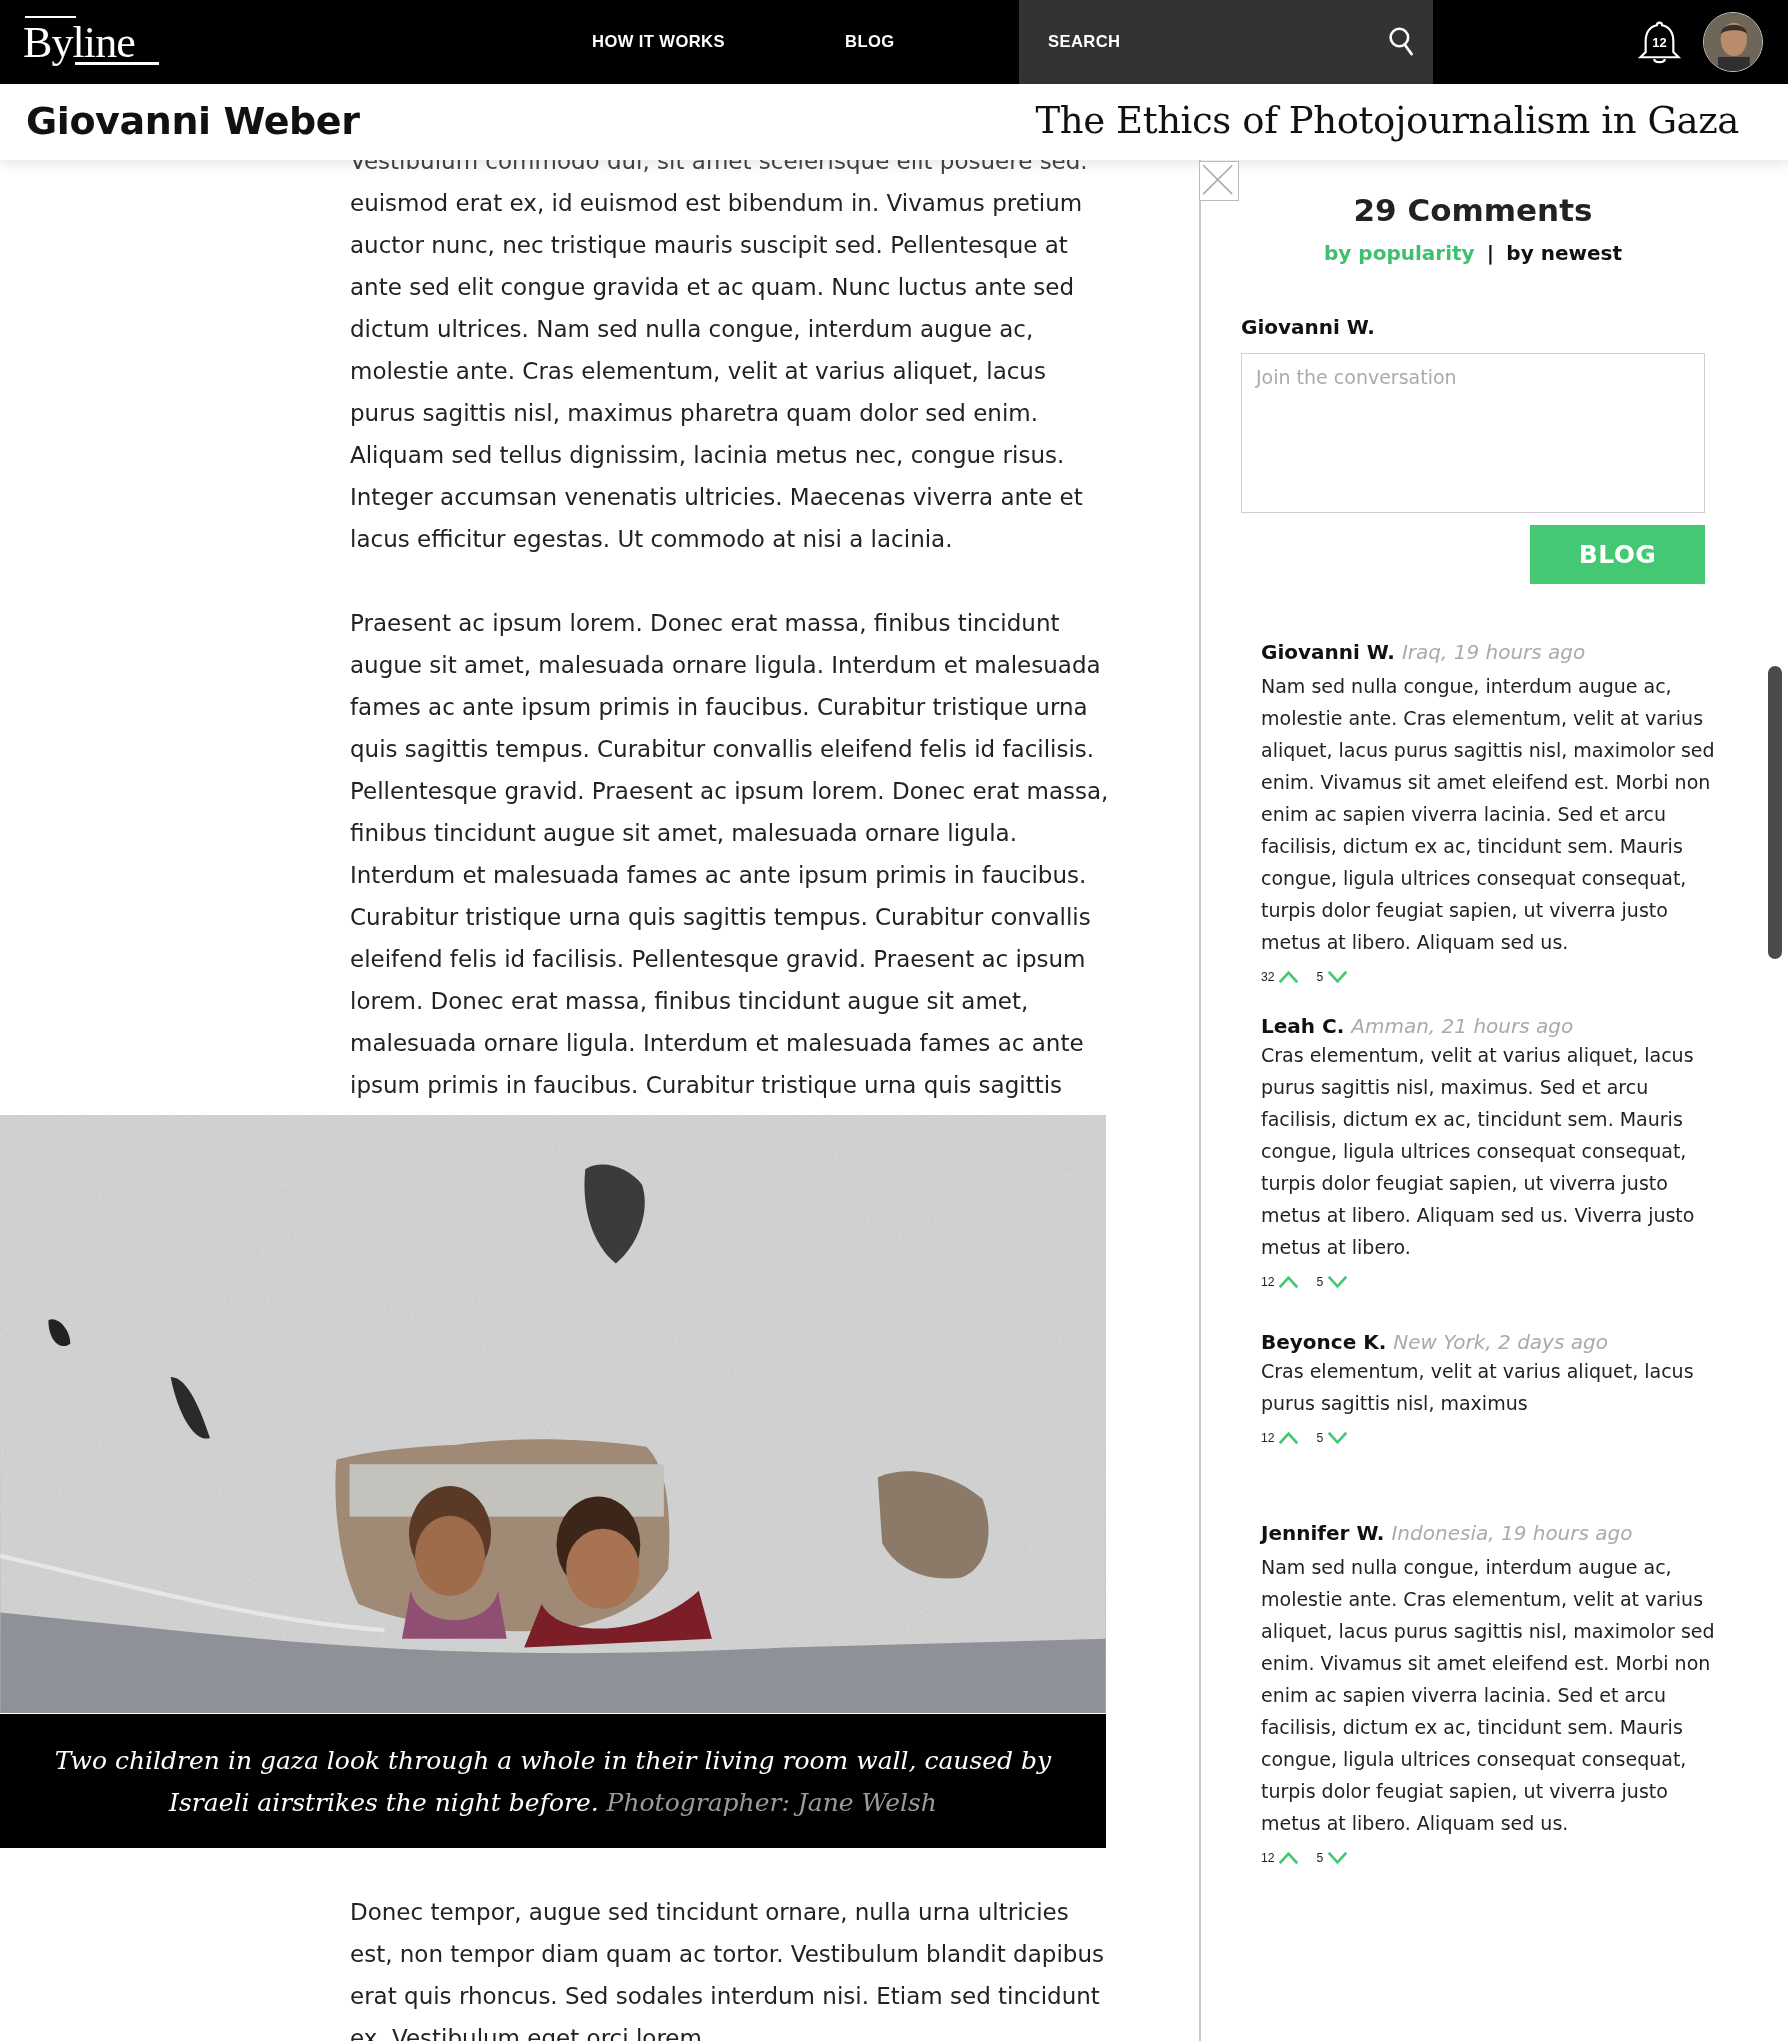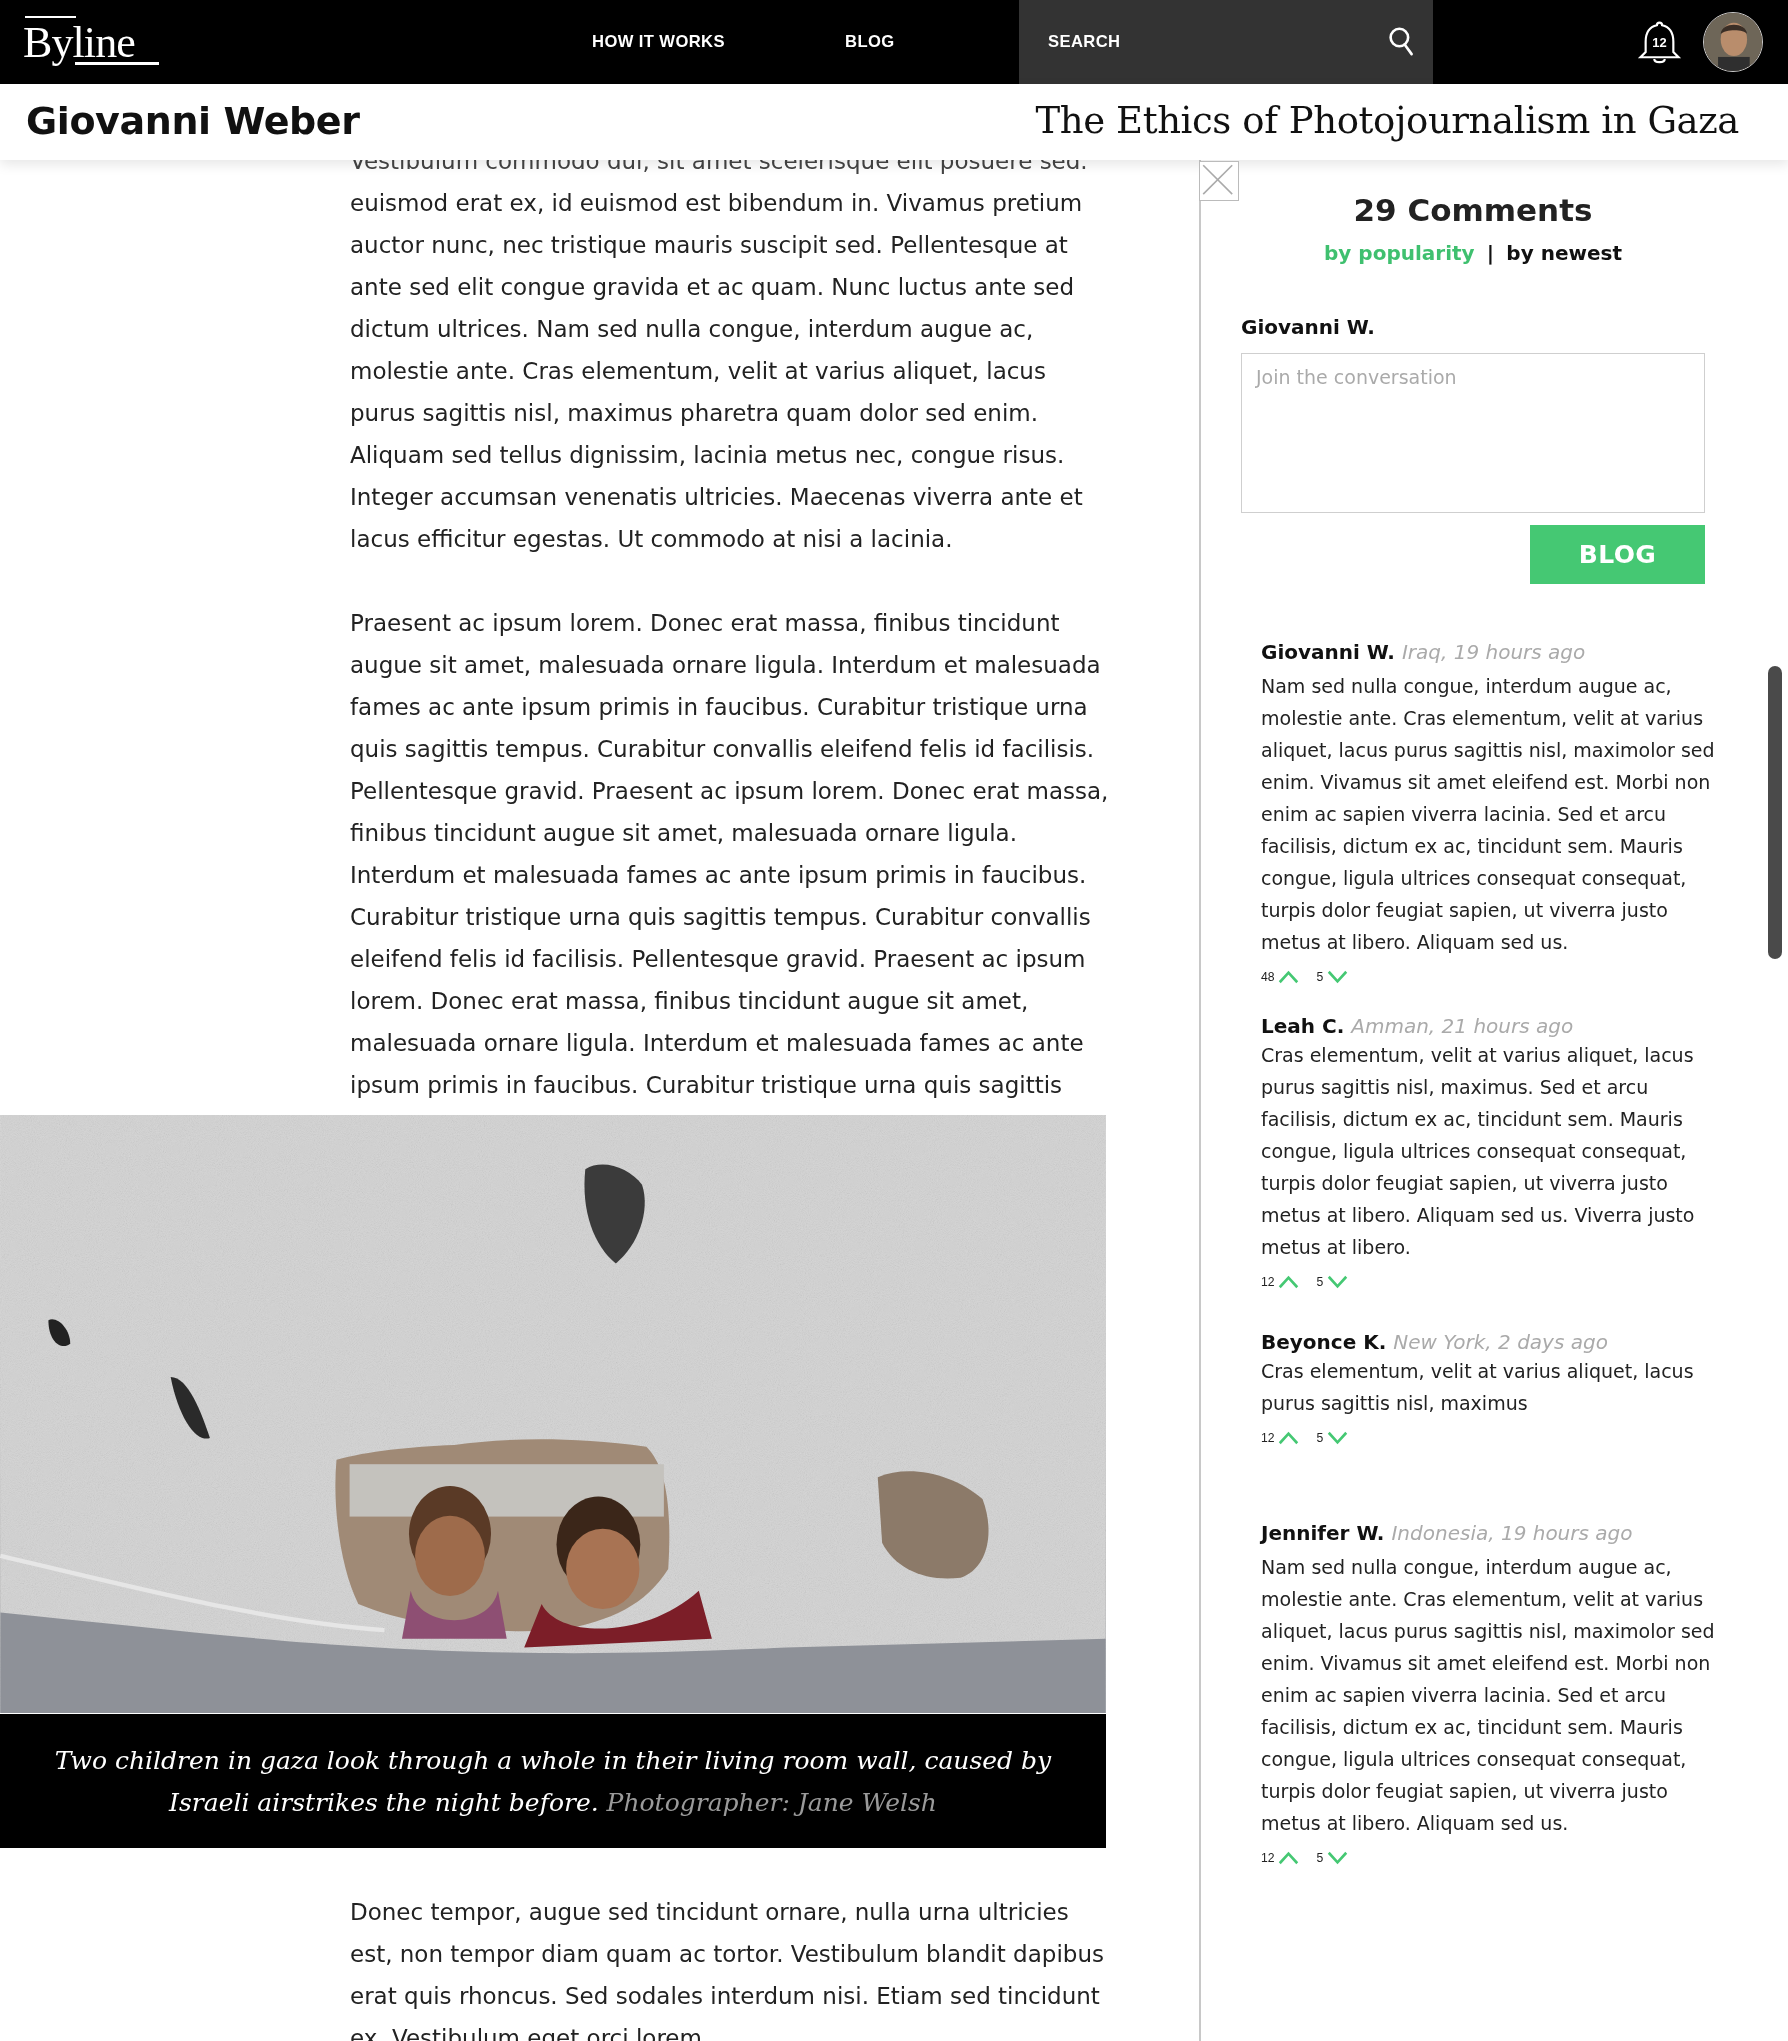--- a/index.html
+++ b/index.html
@@ -151,21 +151,21 @@
     <span class="pop">by popularity</span><span class="sep">|</span><span class="new">by newest</span>
   </div>
   <div class="me">Giovanni W.</div>
   <textarea class="compose" placeholder="Join the conversation" style=""></textarea>
   <button class="post">BLOG</button>
 
   <div class="comment" style="top:479px;">
     <div class="c-head"><span class="c-name">Giovanni W.</span><span class="c-meta">Iraq, 19 hours ago</span></div>
     <div class="c-body">Nam sed nulla congue, interdum augue ac, molestie ante. Cras elementum, velit at varius aliquet, lacus purus sagittis nisl, maximolor sed enim. Vivamus sit amet eleifend est. Morbi non enim ac sapien viverra lacinia. Sed et arcu facilisis, dictum ex ac, tincidunt sem. Mauris congue, ligula ultrices consequat consequat, turpis dolor feugiat sapien, ut viverra justo metus at libero. Aliquam sed us.</div>
     <div class="votes">
-      <span class="n">48</span>
+      <span class="n">32</span>
       <svg class="v" viewBox="0 0 24 16">
           <polyline points="2,14 12,3 22,14" fill="none" stroke="#45c873" stroke-width="3"></polyline>
         </svg>
       <span class="n">5</span>
       <svg class="v" viewBox="0 0 24 16">
           <polyline points="2,2 12,13 22,2" fill="none" stroke="#45c873" stroke-width="3"></polyline>
         </svg>
     </div>
   </div>
 

